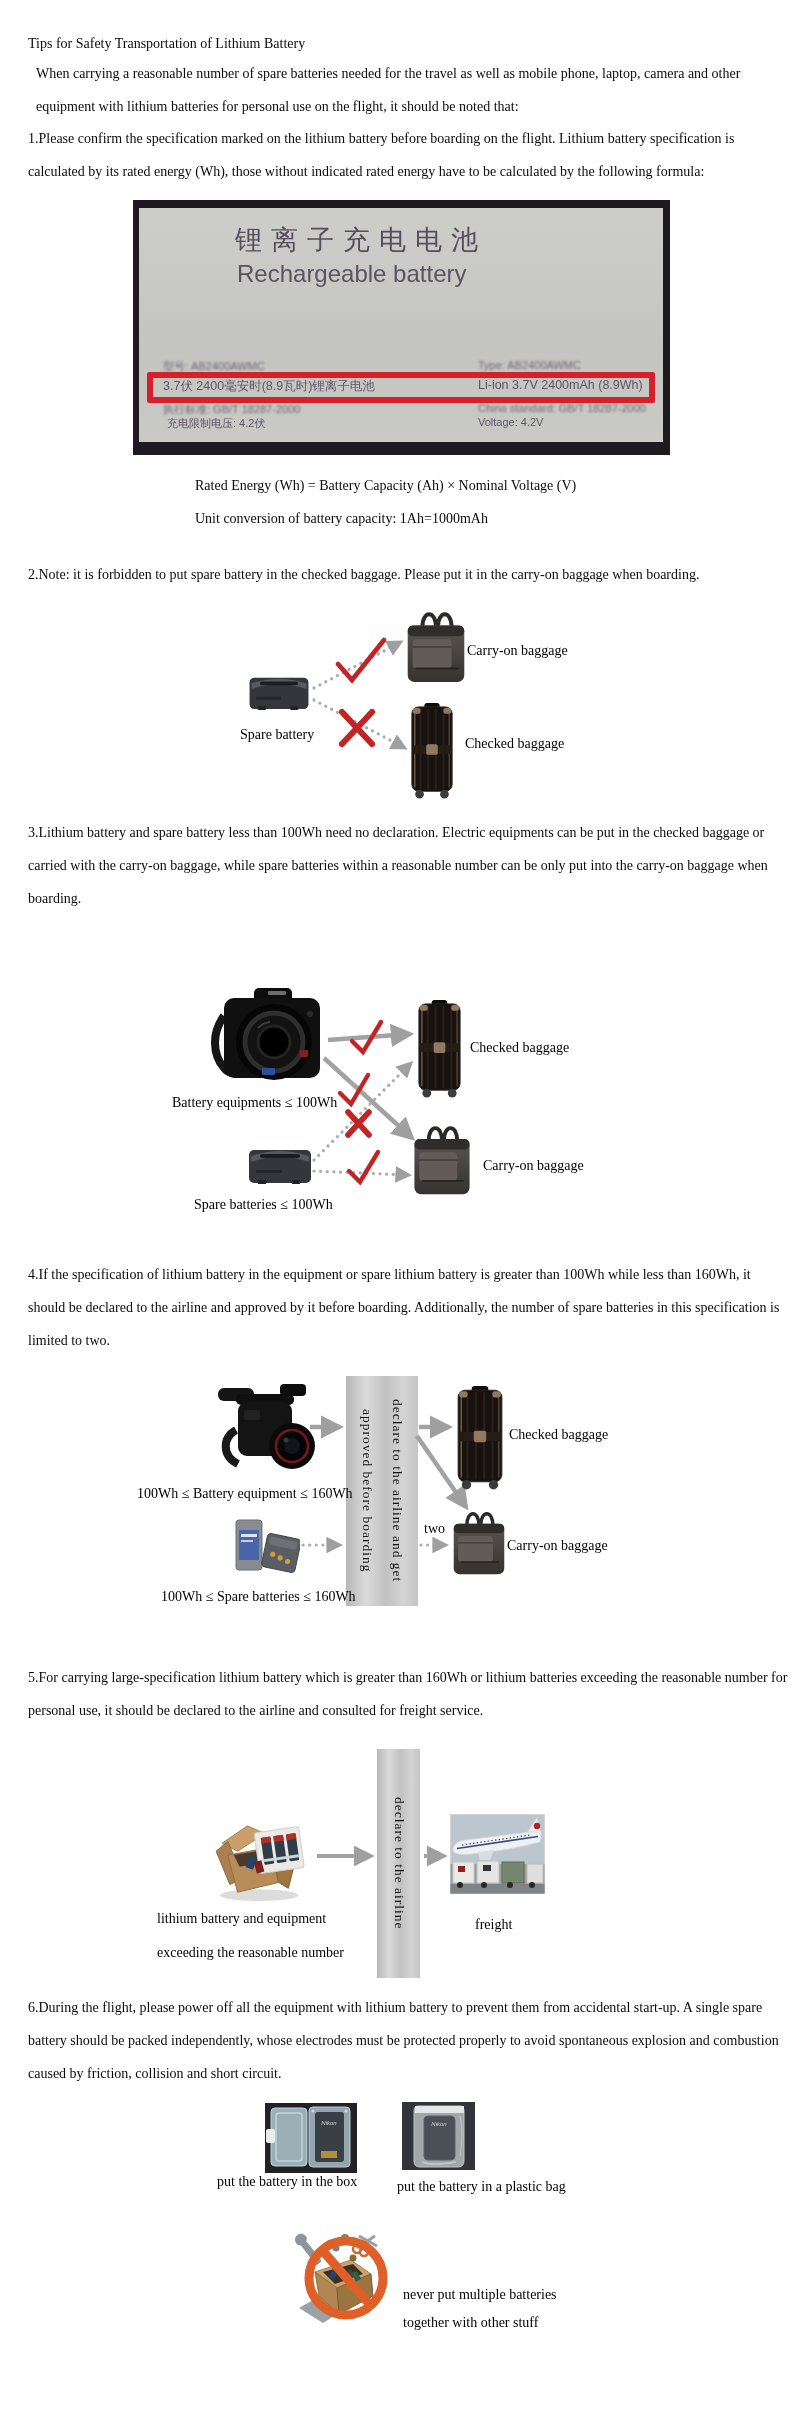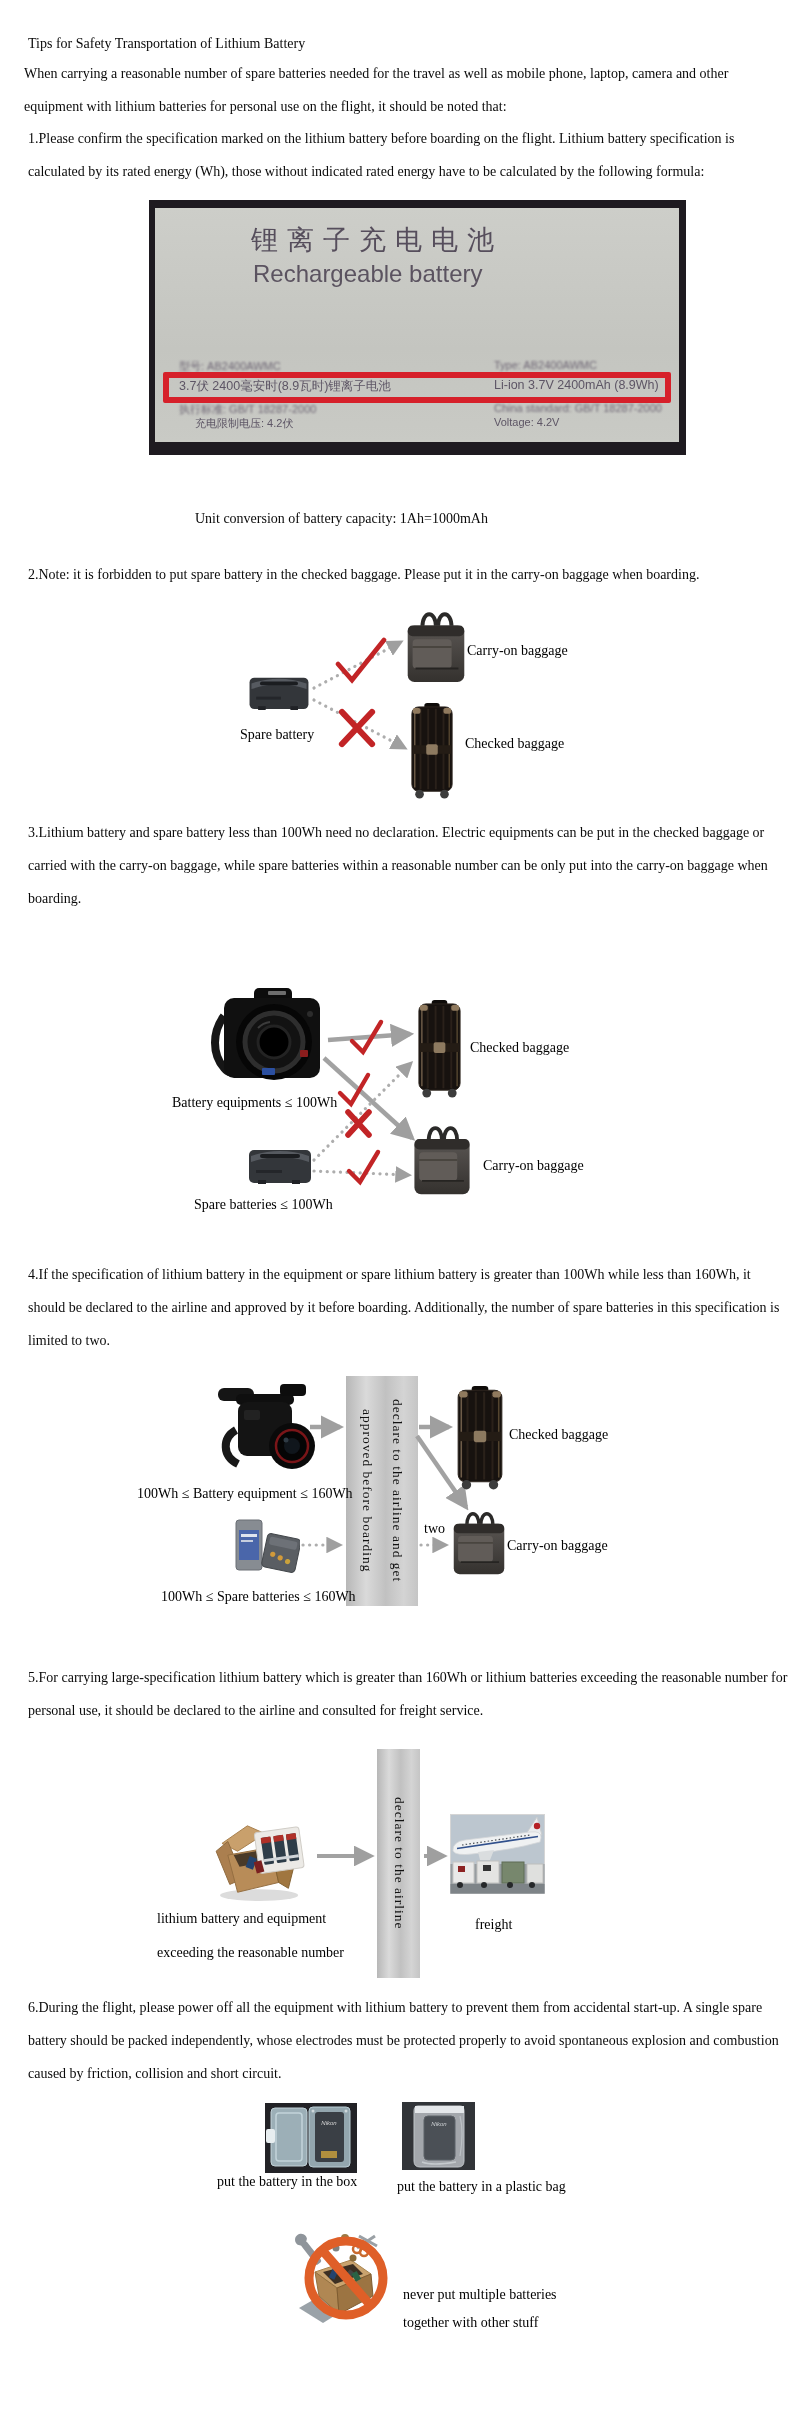--- a/index.html
+++ b/index.html
@@ -2,21 +2,21 @@
 <html><head>
 <meta charset="utf-8">
 <style>
   html,body{margin:0;padding:0;background:#ffffff;}
   .page{position:relative;width:800px;height:2409px;background:#fff;overflow:hidden;
         font-family:"Liberation Serif",serif;color:#0a0a0a;border-radius:32px;}
   .para{position:absolute;font-size:14px;line-height:33px;color:#0a0a0a;}
   .lbl{position:absolute;font-size:14px;line-height:15px;white-space:nowrap;color:#000000;}
   .dsvg{position:absolute;left:0;pointer-events:none;}
   
-  .photo{position:absolute;left:133px;top:200px;width:537px;height:255px;background:#1e1a20;margin-left:16px;}
+  .photo{position:absolute;left:133px;top:200px;width:537px;height:255px;background:#1e1a20;}
   .photo-inner{position:absolute;left:6px;top:8px;right:7px;bottom:13px;
                background:linear-gradient(180deg,#cdcec9,#c4c5c0 60%,#c9cac5);
                font-family:"Liberation Sans",sans-serif;color:#5d5565;}
   .pl{position:absolute;white-space:nowrap;}
   .pl.big-cn{font-size:27px;letter-spacing:9px;color:#564e5c;}
   .pl.big-en{font-size:24px;color:#5b5360;}
   .pl.row{font-size:11px;}
   .pl.row-spec{font-size:12.5px;}
   .blurry{filter:blur(1.3px);color:#6f6775;}
   .redbox{position:absolute;left:14px;top:172px;width:508px;height:31px;
@@ -205,39 +205,40 @@
       <circle cx="60" cy="28" r="3.5" fill="#8a6a38"></circle>
       <circle cx="53" cy="48" r="37" fill="none" stroke="#df5f28" stroke-width="9"></circle>
       <line x1="29" y1="20" x2="79" y2="77" stroke="#df5f28" stroke-width="9"></line>
     </symbol>
   </defs>
 </svg>
 
 <div class="page">
 
   <div class="para" style="left:28px;top:27px;width:760px">Tips for Safety Transportation of Lithium Battery</div>
-  <div class="para" style="left:24px;top:57px;width:748px">When carrying a reasonable number of spare batteries needed for the travel as well as mobile phone, laptop, camera and other equipment with lithium batteries for personal use on the flight, it should be noted that:</div>
+  <div class="para" style="left:36px;top:57px;width:748px">When carrying a reasonable number of spare batteries needed for the travel as well as mobile phone, laptop, camera and other equipment with lithium batteries for personal use on the flight, it should be noted that:</div>
   <div class="para" style="left:28px;top:122px;width:748px">1.Please confirm the specification marked on the lithium battery before boarding on the flight. Lithium battery specification is calculated by its rated energy (Wh), those without indicated rated energy have to be calculated by the following formula:</div>
 
   <div class="photo">
     <div class="photo-inner">
       <span class="pl big-cn" style="left:96px;top:14px">锂离子充电电池</span>
       <span class="pl big-en" style="left:98px;top:52px">Rechargeable battery</span>
       <span class="pl row blurry" style="left:24px;top:151px">型号: AB2400AWMC</span>
       <span class="pl row blurry" style="left:339px;top:151px">Type: AB2400AWMC</span>
       <span class="pl row-spec" style="left:24px;top:170px">3.7伏  2400毫安时(8.9瓦时)锂离子电池</span>
       <span class="pl row-spec" style="left:339px;top:170px">Li-ion 3.7V   2400mAh  (8.9Wh)</span>
       <span class="pl row blurry" style="left:24px;top:194px">执行标准: GB/T 18287-2000</span>
       <span class="pl row blurry" style="left:339px;top:194px">China standard: GB/T 18287-2000</span>
-      <span class="pl row" style="left:40px;top:208px">充电限制电压: 4.2伏</span>
+      <span class="pl row" style="left:28px;top:208px">充电限制电压: 4.2伏</span>
       <span class="pl row" style="left:339px;top:208px">Voltage: 4.2V</span>
     </div>
     <div class="redbox"></div>
   </div>
 
+  <div class="para" style="left:195px;top:469px">Rated Energy (Wh) = Battery Capacity (Ah) × Nominal Voltage (V)</div>
   <div class="para" style="left:195px;top:502px">Unit conversion of battery capacity: 1Ah=1000mAh</div>
   <div class="para" style="left:28px;top:558px;width:760px">2.Note: it is forbidden to put spare battery in the checked baggage. Please put it in the carry-on baggage when boarding.</div>
 
   <svg class="dsvg" style="top:595px" width="800" height="215" viewBox="0 595 800 215">
     <line x1="314" y1="688" x2="401" y2="642" stroke="#adadad" stroke-width="3.2" stroke-dasharray="0.1 6.5" stroke-linecap="round" marker-end="url(#ah)"></line>
     <line x1="314" y1="700" x2="405" y2="748" stroke="#adadad" stroke-width="3.2" stroke-dasharray="0.1 6.5" stroke-linecap="round" marker-end="url(#ah)"></line>
     <path d="M338,664 L352,680 L384,640" fill="none" stroke="#c22426" stroke-width="4.8" stroke-linecap="round"></path>
     <g>
       <line x1="342" y1="712" x2="372" y2="744" stroke="#c22426" stroke-width="6.2" stroke-linecap="round"></line>
       <line x1="372" y1="712" x2="342" y2="744" stroke="#c22426" stroke-width="6.2" stroke-linecap="round"></line>

